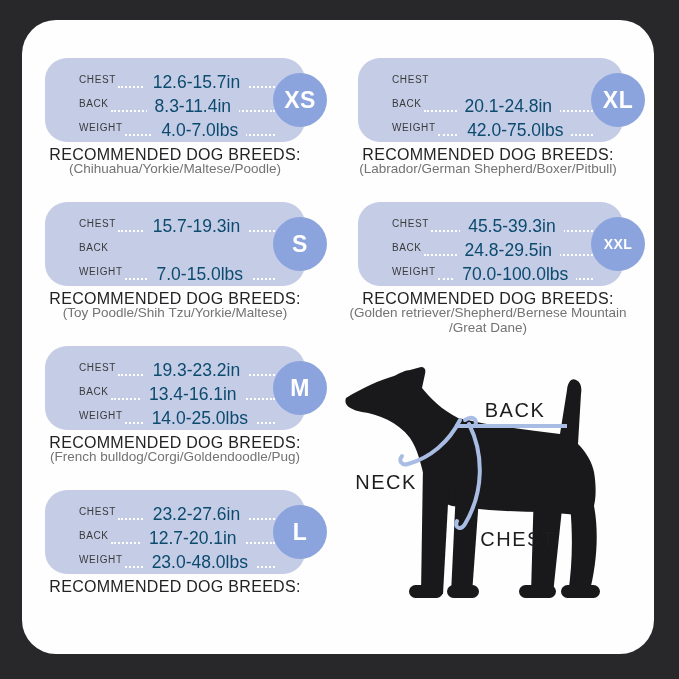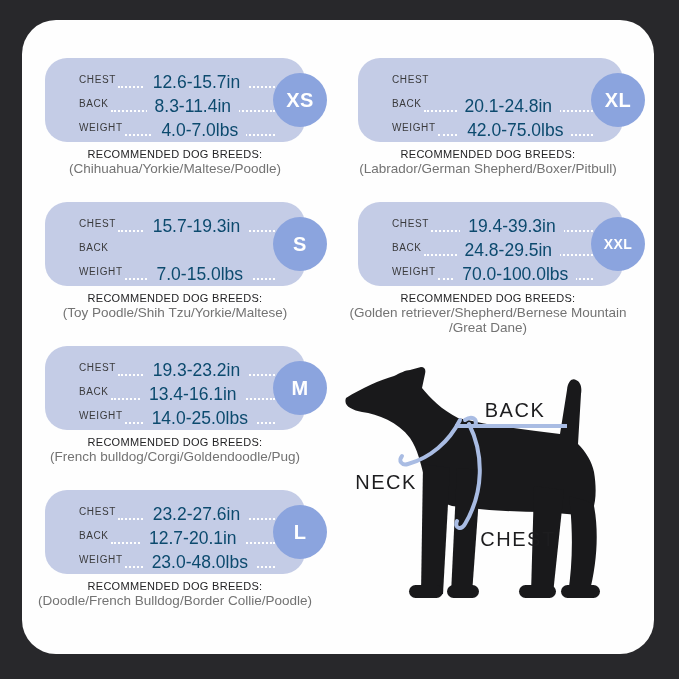--- a/index.html
+++ b/index.html
@@ -41,28 +41,28 @@
   .val{
     font-size:17.5px;line-height:1;color:#0c4a6e;
     background:#c4cce6;padding:0 8px;margin-bottom:-5px;
     white-space:nowrap;
   }
   .badge{
     position:absolute;top:50%;right:-22px;transform:translateY(-50%);
     width:54px;height:54px;border-radius:50%;
     background:#8ba4de;color:#ffffff;
     display:flex;align-items:center;justify-content:center;
-    font-weight:bold;font-size:20px;letter-spacing:.5px;
+    font-weight:bold;font-size:23px;letter-spacing:.5px;
   }
   .badge-sm{font-size:14px;}
   .breeds{
     width:310px;margin-left:-25px;margin-top:6px;text-align:center;
   }
   .breeds-heading{
-    font-size:11px;line-height:13px;letter-spacing:.3px;color:#232325;
+    font-size:16px;line-height:13px;letter-spacing:.3px;color:#232325;
   }
   .breeds-line{
     font-size:13.5px;line-height:15px;color:#737373;white-space:nowrap;
   }
   .dog-diagram{position:absolute;left:300px;top:340px;width:300px;height:280px;}
   .dog-diagram svg{display:block;width:300px;height:280px;}
   .dog-fill{fill:#19191b;}
   .harness{fill:none;stroke:#a9bce3;stroke-width:4;stroke-linecap:round;}
   .measure-line{stroke:#a9bce3;stroke-width:4;stroke-linecap:butt;}
   .diagram-label{
@@ -176,21 +176,20 @@
           <div class="row">
             <span class="lbl">WEIGHT</span>
             <span class="leader">
                 <span class="val">23.0-48.0lbs</span>
               </span>
           </div>
           <div class="badge">L</div>
         </div>
         <div class="breeds">
           <div class="breeds-heading">RECOMMENDED DOG BREEDS:</div>
-          <div class="breeds-line">(Doodle/French Bulldog/Border Collie/Poodle)</div>
         </div>
       </section>
 
     </div>
 
     <div class="col col-right">
 
       <section class="size-block">
         <div class="card">
           <div class="row">
@@ -214,21 +213,21 @@
           <div class="breeds-heading">RECOMMENDED DOG BREEDS:</div>
           <div class="breeds-line">(Labrador/German Shepherd/Boxer/Pitbull)</div>
         </div>
       </section>
 
       <section class="size-block">
         <div class="card">
           <div class="row">
             <span class="lbl">CHEST</span>
             <span class="leader">
-                <span class="val">19.4-39.3in</span>
+                <span class="val">45.5-39.3in</span>
               </span>
           </div>
           <div class="row">
             <span class="lbl">BACK</span>
             <span class="leader">
                 <span class="val">24.8-29.5in</span>
               </span>
           </div>
           <div class="row">
             <span class="lbl">WEIGHT</span>

